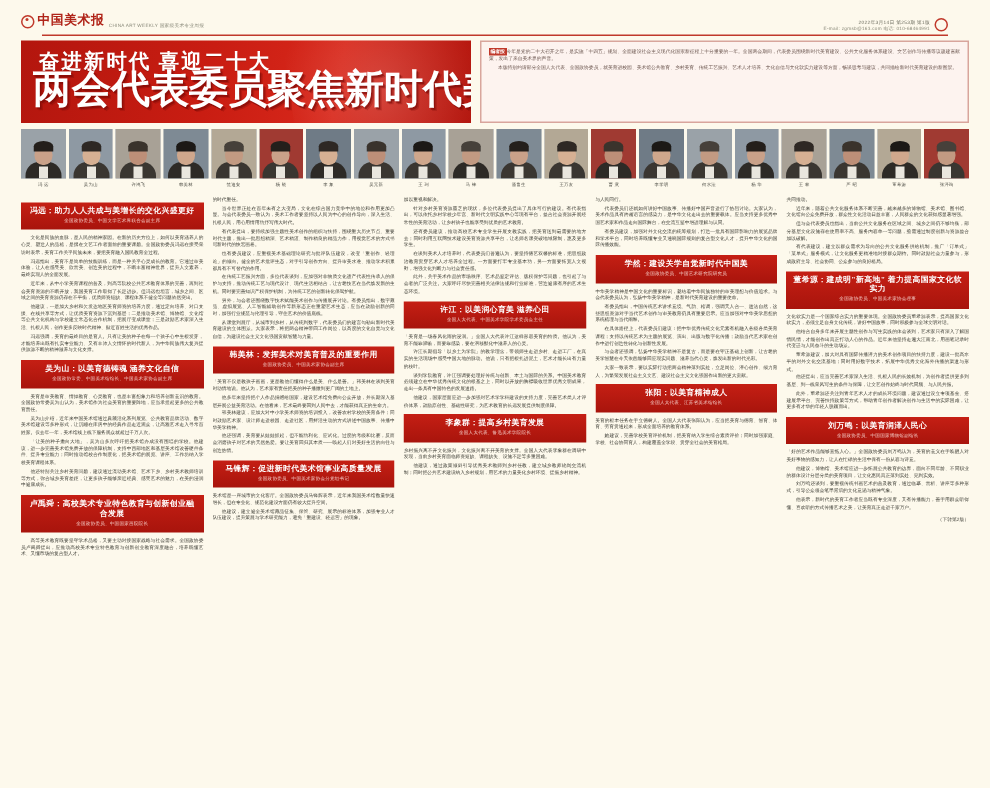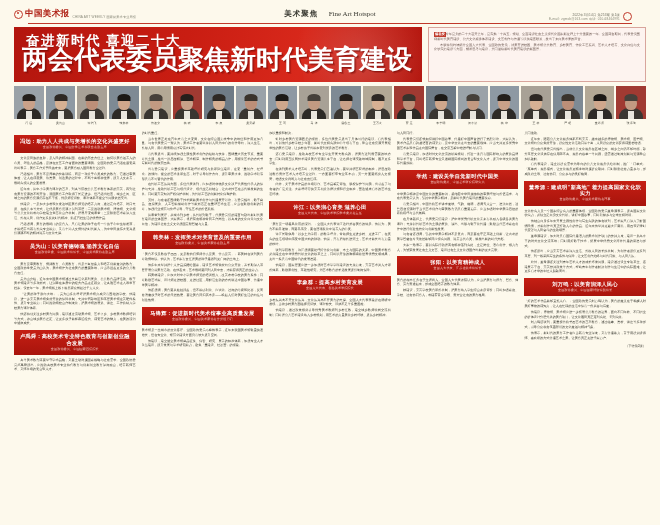--- a/index.html
+++ b/index.html
@@ -24,21 +24,21 @@
   .mh-center .en{font-family:"Liberation Serif","DejaVu Serif",serif;font-size:7px;color:#3a3a32;margin-left:6px;}
   .mh-right{position:absolute;right:14px;bottom:3px;text-align:right;display:flex;align-items:flex-end;gap:3px;}
   .mh-right .line1{font-size:3.2px;color:#6e6e60;letter-spacing:.2px;white-space:nowrap;}
   .mh-right .line2{font-size:3.1px;color:#8a8a7a;letter-spacing:.2px;white-space:nowrap;}
   .mh-right .qr{width:7px;height:7px;border-radius:50%;border:1px solid #c0392b;}
   .mh-rule{position:absolute;left:14px;right:14px;bottom:0;height:1px;background:#c0392b;}
 
   
   .banner{position:relative;margin-top:3px;height:55px;display:flex;gap:6px;}
   .banner-red{
-    position:relative;width:408px;height:55px;
+    position:relative;width:300px;height:55px;
     background:linear-gradient(100deg,#b3160e 0%,#c91d12 42%,#d8281b 70%,#b3160e 100%);
     overflow:hidden;
   }
   .banner-red:before{
     content:"";position:absolute;right:-30px;top:-20px;width:150px;height:110px;
     background:radial-gradient(circle at 40% 45%,rgba(255,255,255,.16),rgba(255,255,255,0) 62%);
     transform:rotate(-8deg);
   }
   .bn-kicker{position:absolute;left:12px;top:5px;font-family:"Liberation Serif","DejaVu Serif",serif;
     font-size:13.5px;font-weight:bold;color:#fff;letter-spacing:1.5px;text-shadow:0 1px 0 rgba(0,0,0,.18);}
@@ -82,24 +82,20 @@
 <div class="page">
 
   <div class="masthead">
     <div class="mh-left">
       <div class="mh-logo">
         <span class="mh-seal"></span>
         <span class="mh-title">中国美术报</span>
       </div>
       <span class="mh-sub">CHINA ART WEEKLY 国家级美术专业周报</span>
     </div>
-    <div class="mh-center">
-      <span class="cn">美术聚焦</span>
-      <span class="en">Fine Art Hotspot</span>
-    </div>
     <div class="mh-right">
       <div>
         <div class="line1">2022年3月14日 第253期 第1版</div>
         <div class="line2">E-mail: zgmsb@163.com 电话: 010-68464991</div>
       </div>
       <span class="qr"></span>
     </div>
     <div class="mh-rule"></div>
   </div>
 

